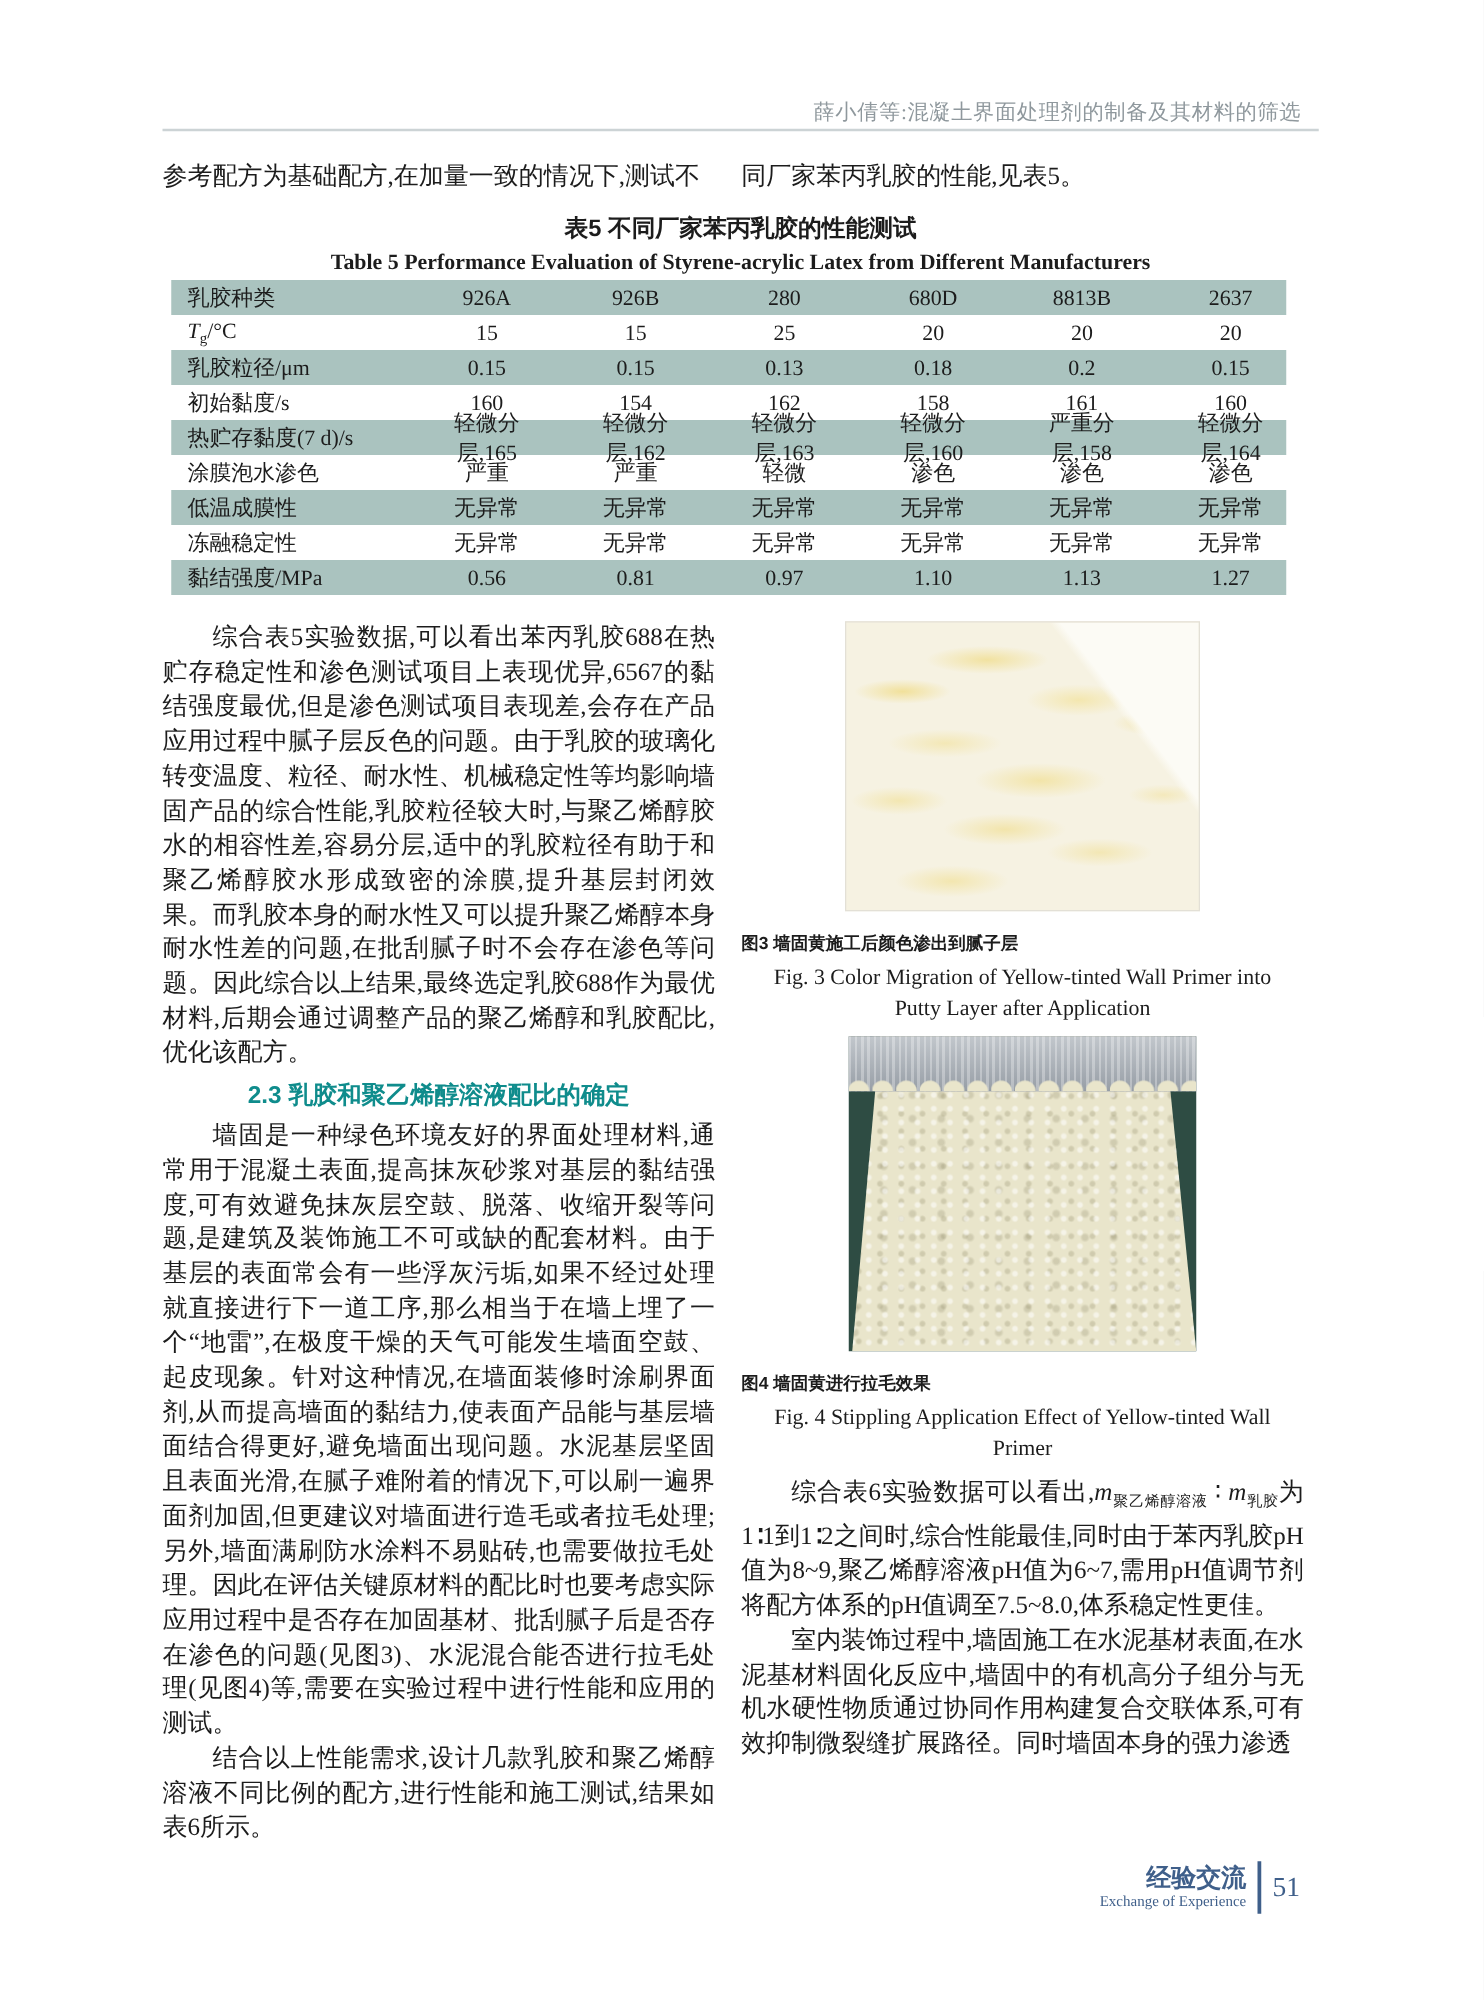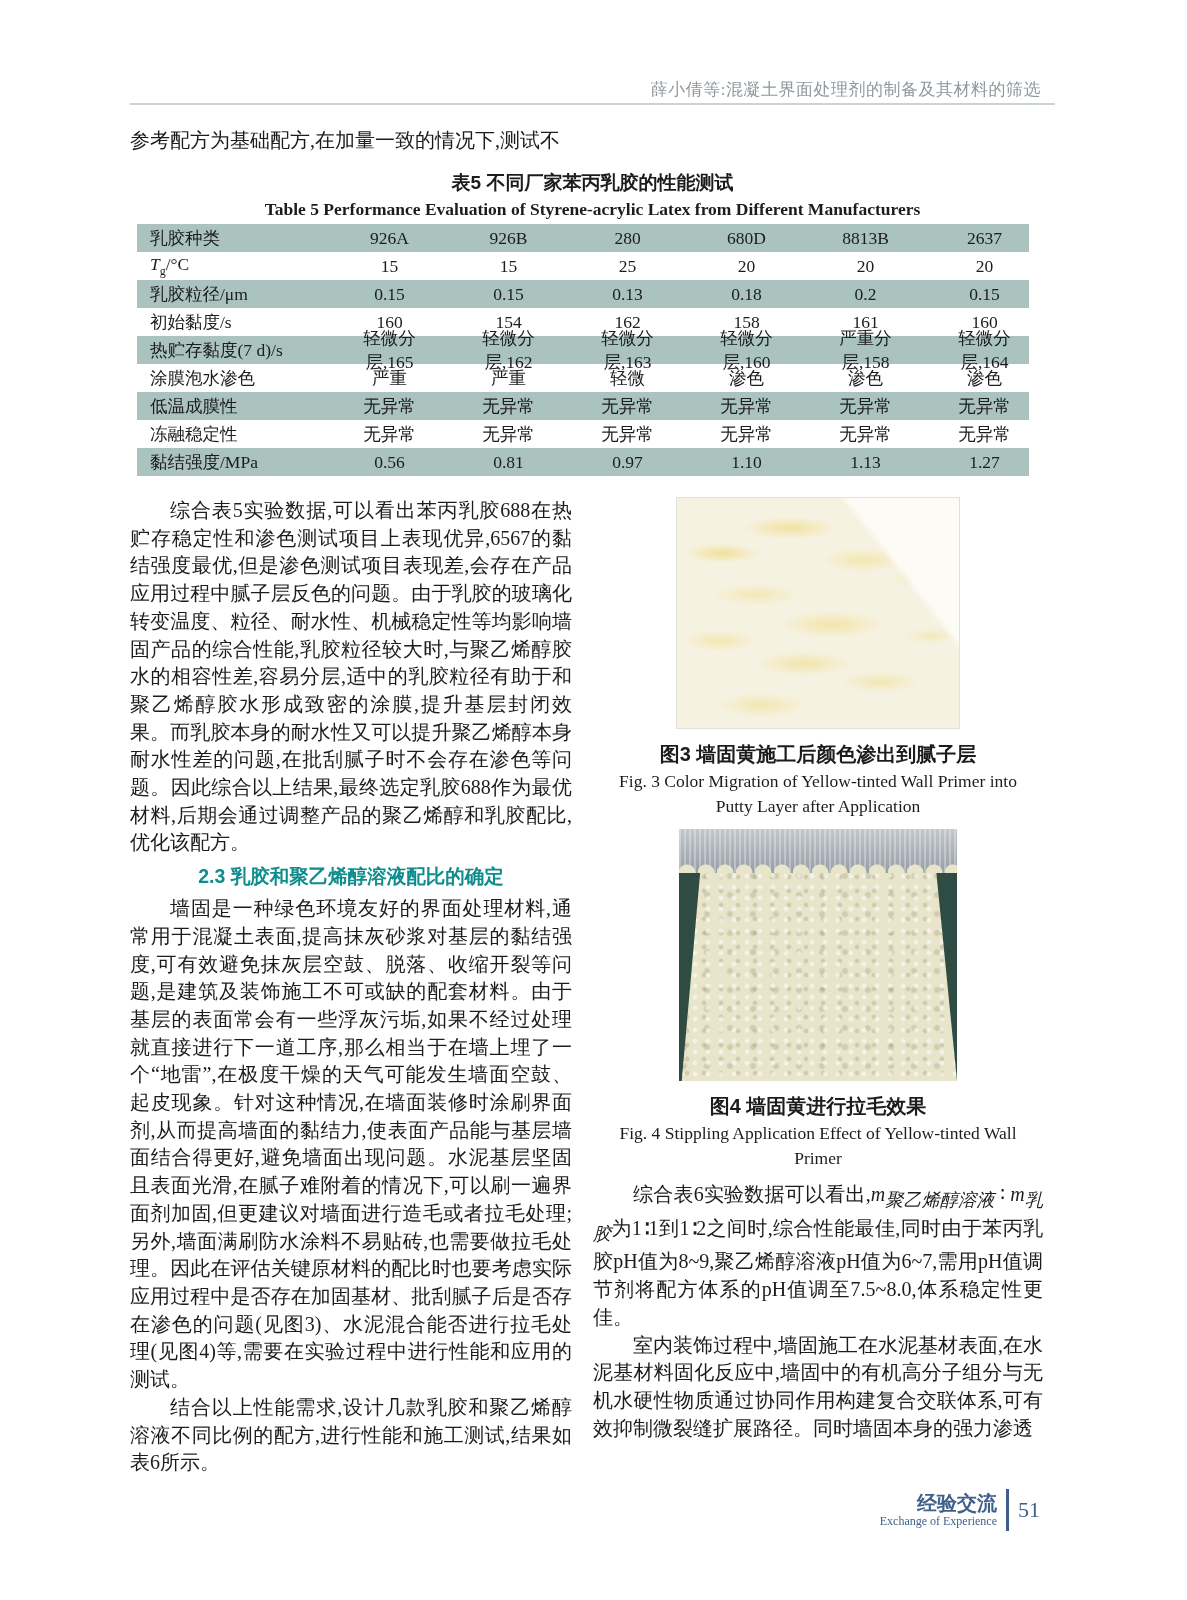--- a/index.html
+++ b/index.html
@@ -60,42 +60,43 @@
       radial-gradient(circle at 5px 9px, rgba(120,114,82,.22) 2px, transparent 4px);
     background-size:13px 11px,17px 14px,23px 19px;}
   .fig4-grayband{position:absolute;top:0;left:0;right:0;height:44px;
     background-color:#a7adb3;
     background-image:
       radial-gradient(circle 9px at 8px 44px, #e9e5cb 8px, transparent 9px),
       repeating-linear-gradient(90deg, rgba(255,255,255,.30) 0 2px, rgba(0,0,0,0) 2px 5px),
       linear-gradient(#c2c7cc, #979ea6);
     background-size:19px 100%,auto,auto;}
   .fig-caption-cn{font-family:"Liberation Sans","DejaVu Sans",sans-serif;font-weight:bold;
-    font-size:20px;text-align:center;text-indent:0;margin:12px 0 2px 0;line-height:26px;}
+    font-size:14px;text-align:left;text-indent:0;margin:12px 0 2px 0;line-height:26px;}
   .fig-caption-en{font-weight:normal;font-size:17.5px;text-align:center;text-indent:0;
     margin:2px auto 10px auto;width:420px;line-height:25px;}
-  .col-right sub{font-size:18px;font-style:italic;}
+  .col-right sub{font-size:12px;}
   .col-right i{font-style:italic;}
   
   .footer{position:absolute;top:1489px;right:147px;display:flex;align-items:center;color:#3f5f8a;}
   .footer-labels{text-align:right;margin-right:9px;}
   .footer-cn{font-family:"Liberation Sans","DejaVu Sans",sans-serif;font-weight:bold;font-size:20px;line-height:22px;}
   .footer-en{font-size:12px;line-height:15px;}
   .footer-bar{width:3px;height:42px;background:#3f5f8a;}
   .footer-page{font-size:22px;margin-left:9px;}
 </style>
 </head>
 <body>
 
 <div class="page">
 
   <div class="running-head">薛小倩等:混凝土界面处理剂的制备及其材料的筛选</div>
   <div class="head-rule"></div>
 
   <div class="intro-left">参考配方为基础配方,在加量一致的情况下,测试不</div>
+  <div class="intro-right">同厂家苯丙乳胶的性能,见表5。</div>
 
   <div class="t5-title-cn">表5  不同厂家苯丙乳胶的性能测试</div>
   <div class="t5-title-en">Table 5   Performance Evaluation of Styrene-acrylic Latex from Different Manufacturers</div>
 
   <div class="t5">
       <div class="t5-row shaded">
         <div class="t5-label">乳胶种类</div>
         <div class="t5-cell">926A</div>
         <div class="t5-cell">926B</div>
         <div class="t5-cell">280</div>

